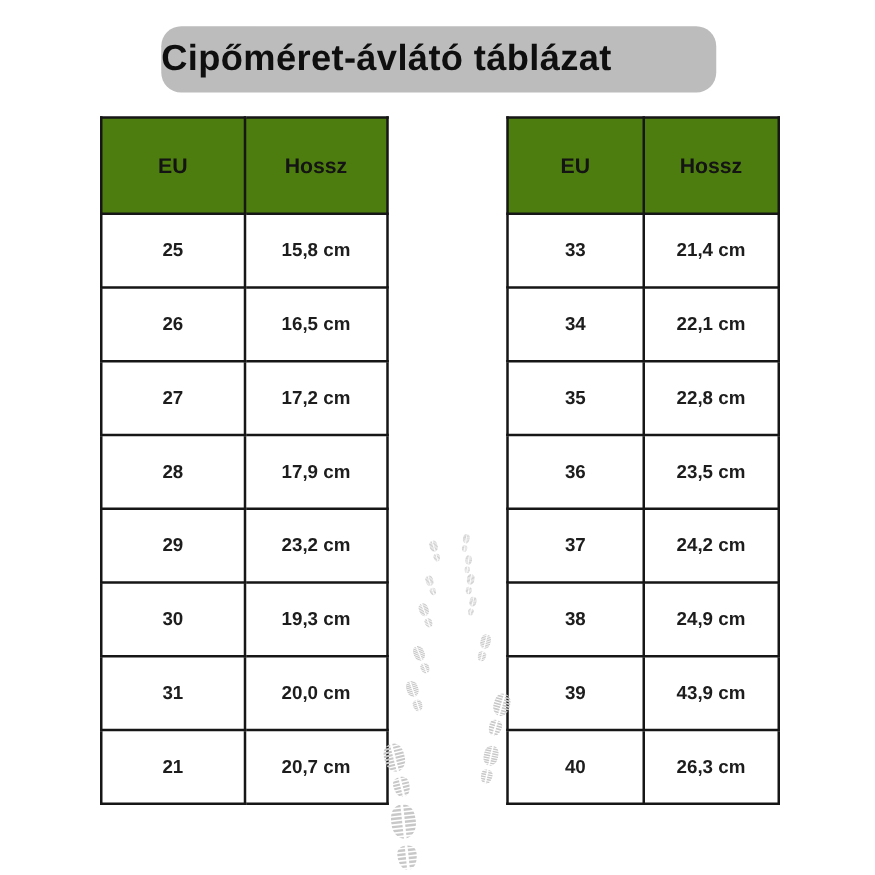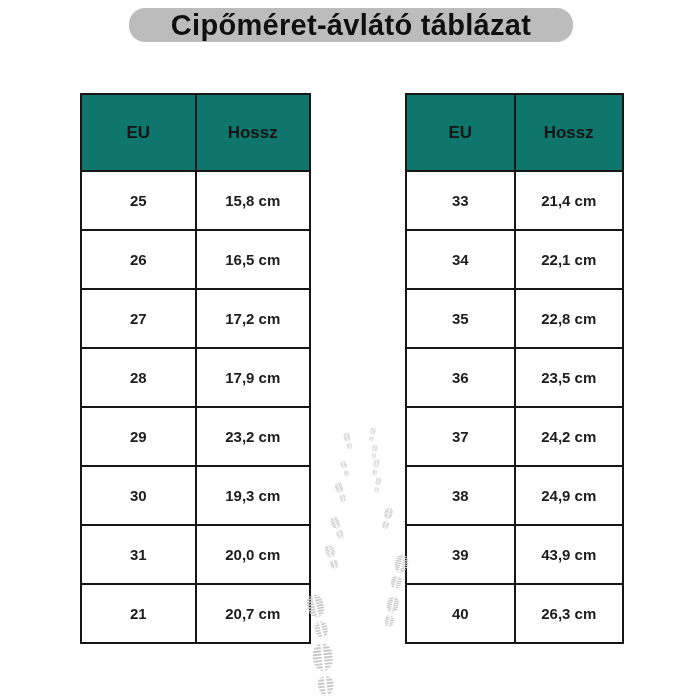--- a/index.html
+++ b/index.html
@@ -1,37 +1,37 @@
 <!DOCTYPE html>
 <html><head>
 <meta charset="utf-8">
 <style>
   html,body{margin:0;padding:0;background:#ffffff;}
   .canvas{
     position:relative;width:700px;height:700px;background:#ffffff;overflow:hidden;
     font-family:"Liberation Sans",sans-serif;
   }
   .banner{
-    position:absolute;left:129px;top:8px;width:444px;height:34px;
+    position:absolute;left:129px;top:21px;width:444px;height:53px;
     background:#bcbcbc;border-radius:16px;
-    display:flex;align-items:center;justify-content:center;
+    display:flex;align-items:center;justify-content:flex-start;
   }
   .banner h1{
     margin:0;font-size:29px;font-weight:bold;color:#0f0f0f;letter-spacing:.3px;white-space:nowrap;
   }
   table.size-table{
     position:absolute;top:93px;border-collapse:collapse;table-layout:fixed;background:#ffffff;
   }
   .t-left{left:80px;width:231px;}
   .t-right{left:405px;width:219px;}
   .size-table th,.size-table td{
     border:2px solid #161616;text-align:center;vertical-align:middle;
     font-weight:bold;color:#1d1d1d;padding:0;
   }
-  .size-table th{background:#0f766e;height:75px;font-size:17px;color:#141414;}
+  .size-table th{background:#4d7c0f;height:75px;font-size:17px;color:#141414;}
   .size-table td{height:57px;font-size:15px;}
   .trail{position:absolute;left:0;top:0;width:700px;height:700px;pointer-events:none;z-index:5;}
   .fp{position:absolute;pointer-events:none;}
   .fp svg{display:block;}
 </style>
 </head>
 <body>
 
 <div class="canvas">
 

